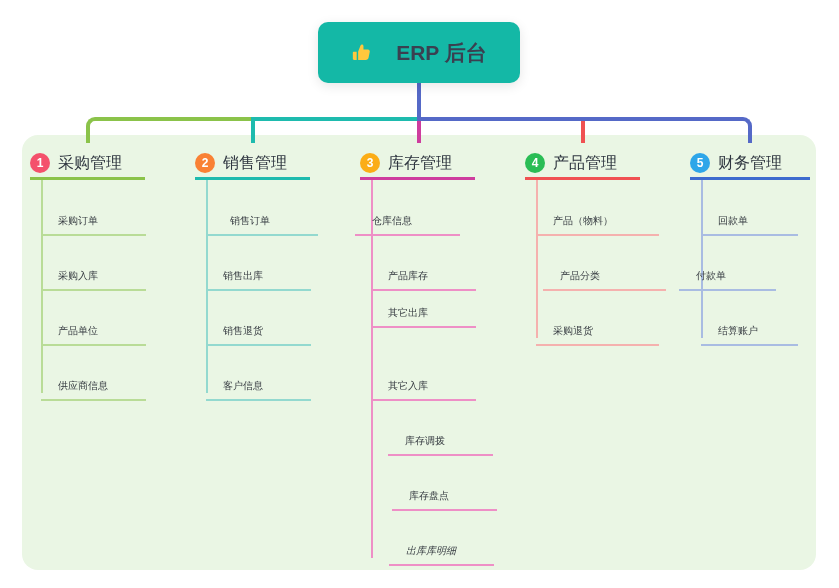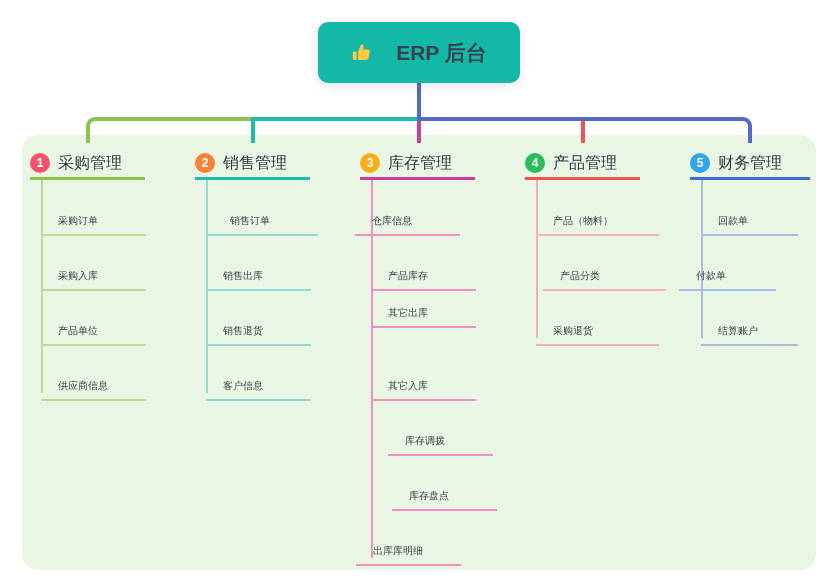--- a/index.html
+++ b/index.html
@@ -123,21 +123,21 @@
       <span class="badge">3</span>
       <span>库存管理</span>
     </div>
     <div class="vline" style="left:371px;top:180px;height:378px;"></div>
     <div class="item" style="left:355px;top:200px;width:88px;">仓库信息</div>
     <div class="item" style="left:371px;top:255px;width:88px;">产品库存</div>
     <div class="item" style="left:371px;top:292px;width:88px;">其它出库</div>
     <div class="item" style="left:371px;top:365px;width:88px;">其它入库</div>
     <div class="item" style="left:371px;top:420px;width:88px;margin-left:17px;">库存调拨</div>
     <div class="item" style="left:392px;top:475px;width:88px;">库存盘点</div>
-    <div class="item" style="left:356px;top:530px;width:88px;">出库库明细</div>
+    <div class="item" style="left:389px;top:530px;width:88px;font-style:italic;">出库库明细</div>
   </div>
 
   <div class="b4">
     <div class="btitle" style="left:525px;">
       <span class="badge">4</span>
       <span>产品管理</span>
     </div>
     <div class="vline" style="left:536px;top:180px;height:158px;"></div>
     <div class="item" style="left:536px;top:200px;width:106px;">产品（物料）</div>
     <div class="item" style="left:536px;top:255px;width:106px;margin-left:7px;">产品分类</div>

